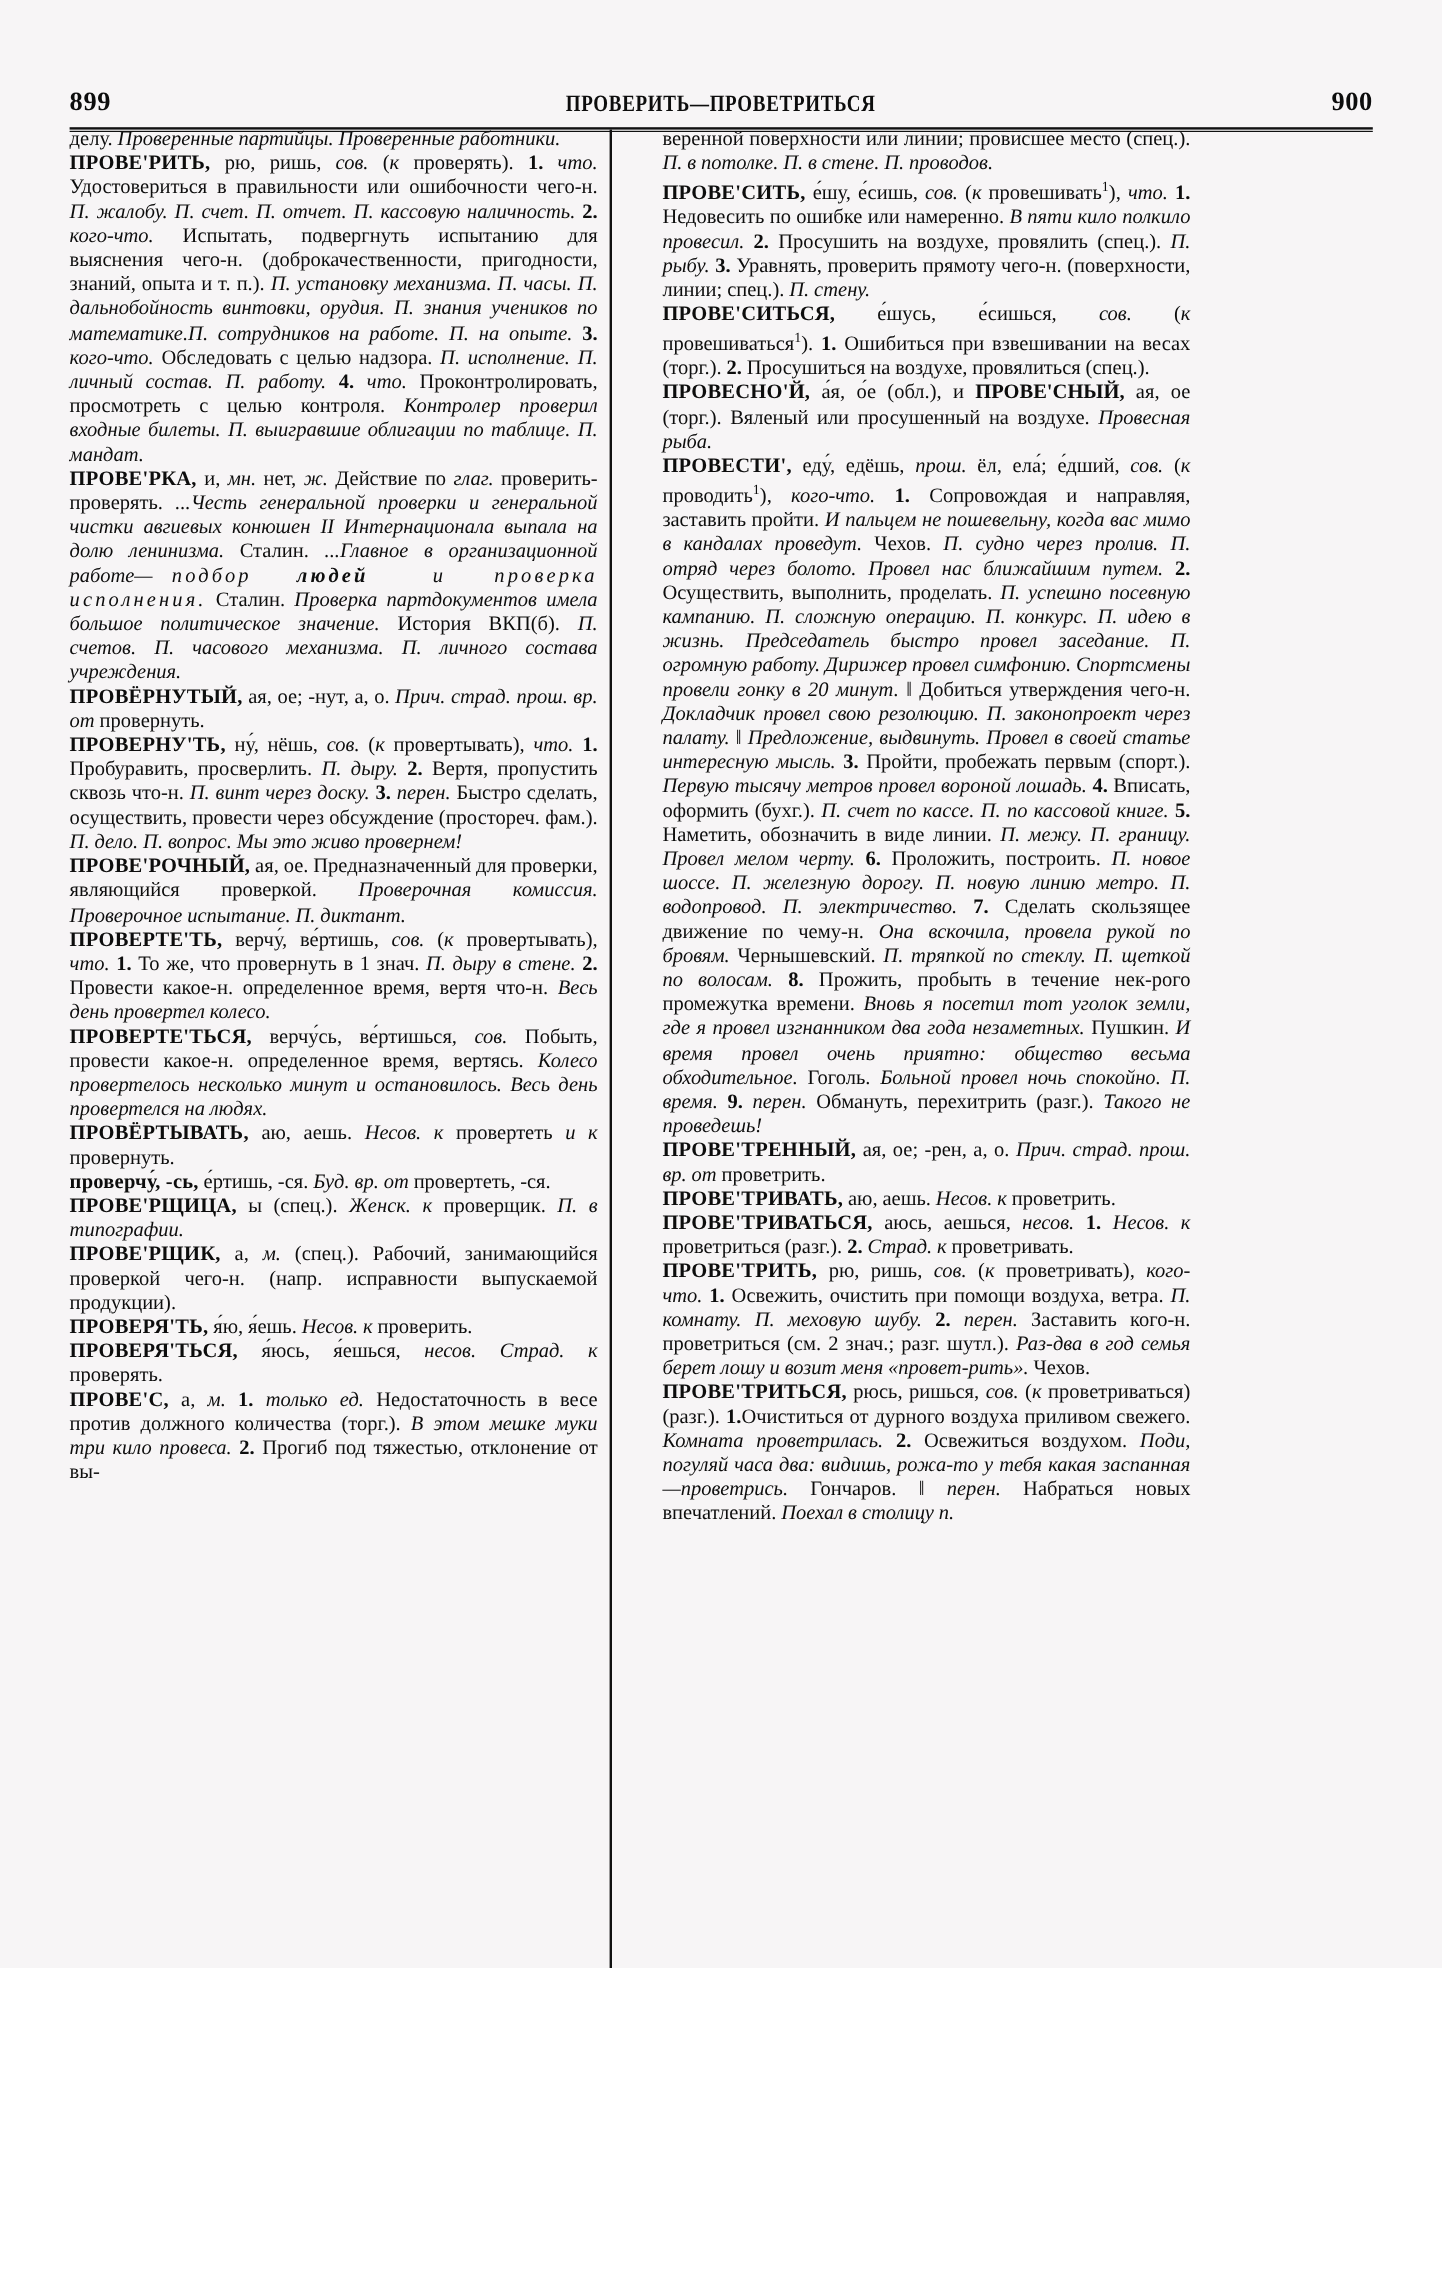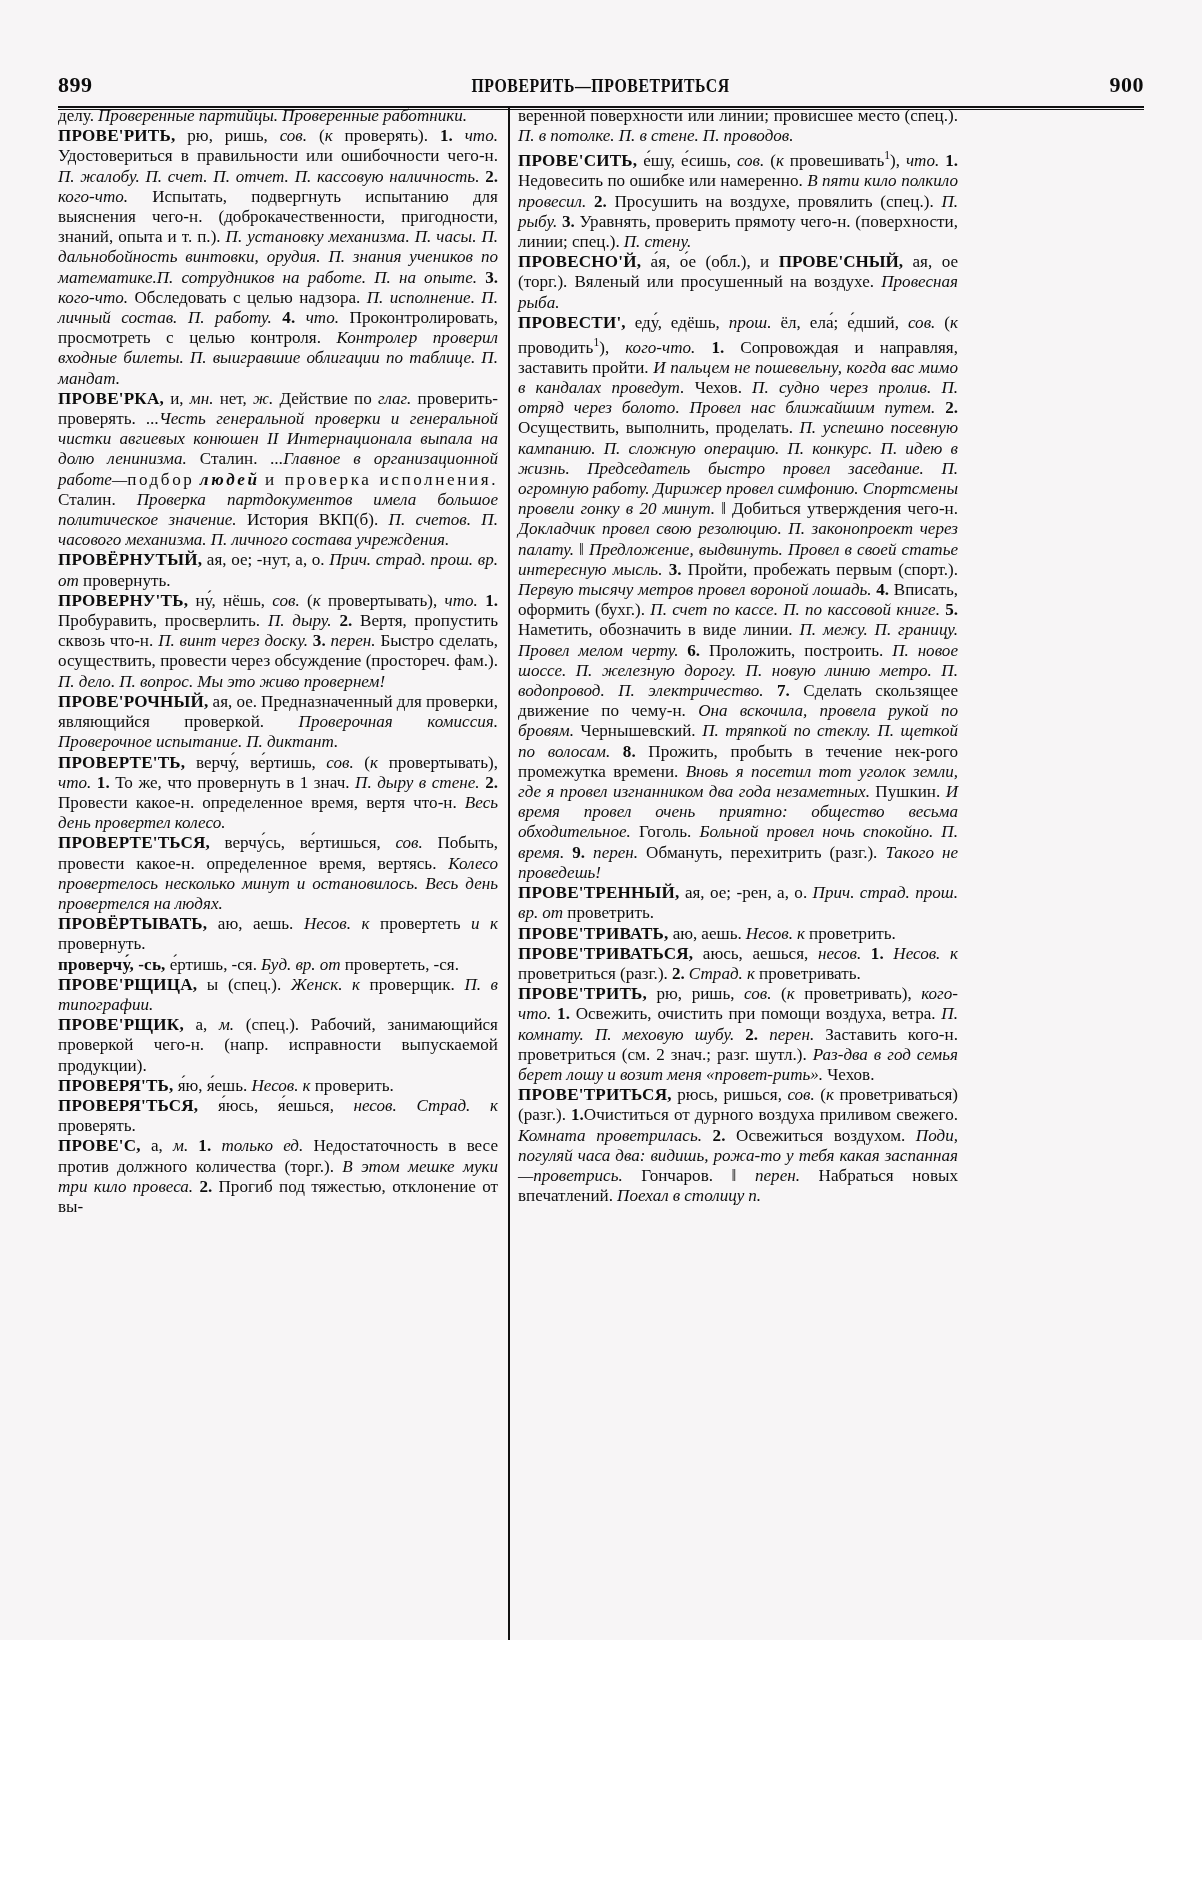--- a/index.html
+++ b/index.html
@@ -70,21 +70,21 @@
   .col {
     width: 440px;
     font-size: 17.1px;
     line-height: 20.2px;
     text-align: justify;
     text-justify: inter-word;
     hyphens: manual;
     word-spacing: -0.2px;
   }
   .col-left { padding-right: 10px; }
-  .col-right { padding-left: 8px; }
+  .col-right { padding-left: 42px; }
   .gutter {
     width: 2px;
     background: #111;
     margin-top: 2px;
     margin-bottom: 120px;
     flex: 0 0 2px;
   }
   .col p {
     margin: 0;
     text-indent: 0;
@@ -95,21 +95,23 @@
   }
   .cont {
     margin: 0;
     text-indent: 0;
   }
   .hw {
     font-weight: bold;
     letter-spacing: 0.2px;
   }
   .sp {
+    font-style: italic;
     letter-spacing: 2.6px;
+    margin-left: 16px;
   }
   .sp-b {
     font-weight: bold;
     font-style: italic;
     letter-spacing: 2.6px;
   }
   sup { font-size: 0.68em; vertical-align: super; }
 </style>
 </head>
 <body>
@@ -144,20 +146,21 @@
           <p class="entry"><span class="hw">ПРОВЕ'С,</span><span> а, <i>м.</i> <b>1.</b> <i>только ед.</i> Недостаточность в весе против должного количества (торг.). <i>В этом мешке муки три кило провеса.</i> <b>2.</b> Прогиб под тяжестью, отклонение от вы-</span></p>
         </div>
     </div>
 
     <div class="gutter"></div>
 
     <div class="col col-right">
       <p class="cont">веренной поверхности или линии; провисшее место (спец.). <i>П. в потолке. П. в стене. П. проводов.</i></p>
       <div>
           <p class="entry"><span class="hw">ПРОВЕ'СИТЬ,</span><span> е́шу, е́сишь, <i>сов.</i> (<i>к</i> провешивать<sup>1</sup>), <i>что.</i> <b>1.</b> Недовесить по ошибке или намеренно. <i>В пяти кило полкило провесил.</i> <b>2.</b> Просушить на воздухе, провялить (спец.). <i>П. рыбу.</i> <b>3.</b> Уравнять, проверить прямоту чего-н. (поверхности, линии; спец.). <i>П. стену.</i></span></p>
+          <p class="entry"><span class="hw">ПРОВЕ'СИТЬСЯ,</span><span> е́шусь, е́сишься, <i>сов.</i> (<i>к</i> провешиваться<sup>1</sup>). <b>1.</b> Ошибиться при взвешивании на весах (торг.). <b>2.</b> Просушиться на воздухе, провялиться (спец.).</span></p>
           <p class="entry"><span class="hw">ПРОВЕСНО'Й,</span><span> а́я, о́е (обл.), и <b>ПРОВЕ'СНЫЙ,</b> ая, ое (торг.). Вяленый или просушенный на воздухе. <i>Провесная рыба.</i></span></p>
           <p class="entry"><span class="hw">ПРОВЕСТИ',</span><span> еду́, едёшь, <i>прош.</i> ёл, ела́; е́дший, <i>сов.</i> (<i>к</i> проводить<sup>1</sup>), <i>кого-что.</i> <b>1.</b> Сопровождая и направляя, заставить пройти. <i>И пальцем не пошевельну, когда вас мимо в кандалах проведут.</i> Чехов. <i>П. судно через пролив. П. отряд через болото. Провел нас ближайшим путем.</i> <b>2.</b> Осуществить, выполнить, проделать. <i>П. успешно посевную кампанию. П. сложную операцию. П. конкурс. П. идею в жизнь. Председатель быстро провел заседание. П. огромную работу. Дирижер провел симфонию. Спортсмены провели гонку в 20 минут.</i> ‖ Добиться утверждения чего-н. <i>Докладчик провел свою резолюцию. П. законопроект через палату.</i> ‖ <i>Предложение, выдвинуть. Провел в своей статье интересную мысль.</i> <b>3.</b> Пройти, пробежать первым (спорт.). <i>Первую тысячу метров провел вороной лошадь.</i> <b>4.</b> Вписать, оформить (бухг.). <i>П. счет по кассе. П. по кассовой книге.</i> <b>5.</b> Наметить, обозначить в виде линии. <i>П. межу. П. границу. Провел мелом черту.</i> <b>6.</b> Проложить, построить. <i>П. новое шоссе. П. железную дорогу. П. новую линию метро. П. водопровод. П. электричество.</i> <b>7.</b> Сделать скользящее движение по чему-н. <i>Она вскочила, провела рукой по бровям.</i> Чернышевский. <i>П. тряпкой по стеклу. П. щеткой по волосам.</i> <b>8.</b> Прожить, пробыть в течение нек-рого промежутка времени. <i>Вновь я посетил тот уголок земли, где я провел изгнанником два года незаметных.</i> Пушкин. <i>И время провел очень приятно: общество весьма обходительное.</i> Гоголь. <i>Больной провел ночь спокойно. П. время.</i> <b>9.</b> <i>перен.</i> Обмануть, перехитрить (разг.). <i>Такого не проведешь!</i></span></p>
           <p class="entry"><span class="hw">ПРОВЕ'ТРЕННЫЙ,</span><span> ая, ое; -рен, а, о. <i>Прич. страд. прош. вр. от</i> проветрить.</span></p>
           <p class="entry"><span class="hw">ПРОВЕ'ТРИВАТЬ,</span><span> аю, аешь. <i>Несов. к</i> проветрить.</span></p>
           <p class="entry"><span class="hw">ПРОВЕ'ТРИВАТЬСЯ,</span><span> аюсь, аешься, <i>несов.</i> <b>1.</b> <i>Несов. к</i> проветриться (разг.). <b>2.</b> <i>Страд. к</i> проветривать.</span></p>
           <p class="entry"><span class="hw">ПРОВЕ'ТРИТЬ,</span><span> рю, ришь, <i>сов.</i> (<i>к</i> проветривать), <i>кого-что.</i> <b>1.</b> Освежить, очистить при помощи воздуха, ветра. <i>П. комнату. П. меховую шубу.</i> <b>2.</b> <i>перен.</i> Заставить кого-н. проветриться (см. 2 знач.; разг. шутл.). <i>Раз-два в год семья берет лошу и возит меня «провет-рить».</i> Чехов.</span></p>
           <p class="entry"><span class="hw">ПРОВЕ'ТРИТЬСЯ,</span><span> рюсь, ришься, <i>сов.</i> (<i>к</i> проветриваться) (разг.). <b>1.</b>Очиститься от дурного воздуха приливом свежего. <i>Комната проветрилась.</i> <b>2.</b> Освежиться воздухом. <i>Поди, погуляй часа два: видишь, рожа-то у тебя какая заспанная—проветрись.</i> Гончаров. ‖ <i>перен.</i> Набраться новых впечатлений. <i>Поехал в столицу п.</i></span></p>
         </div>
     </div>
 

